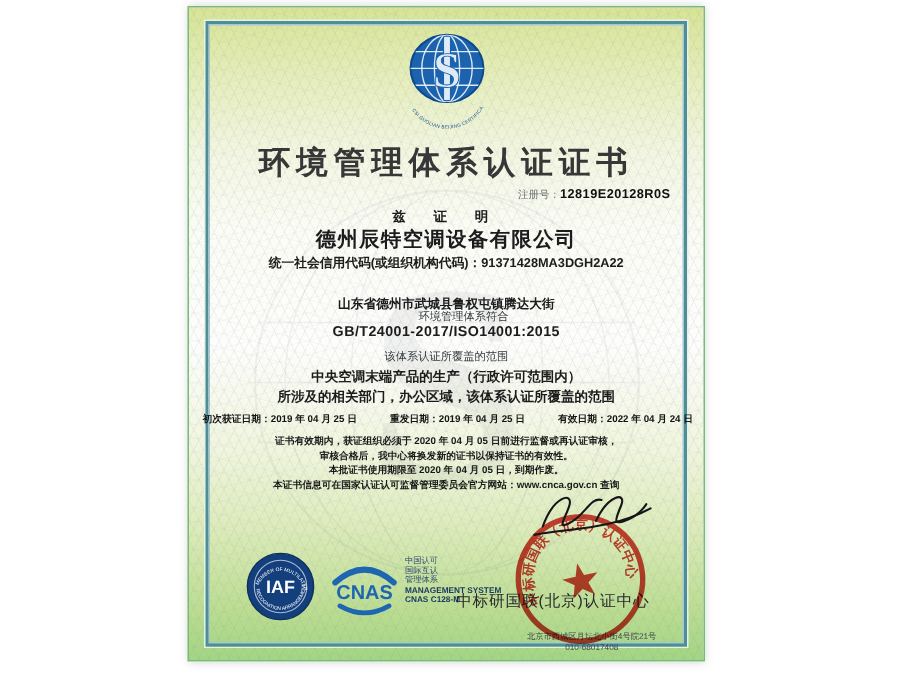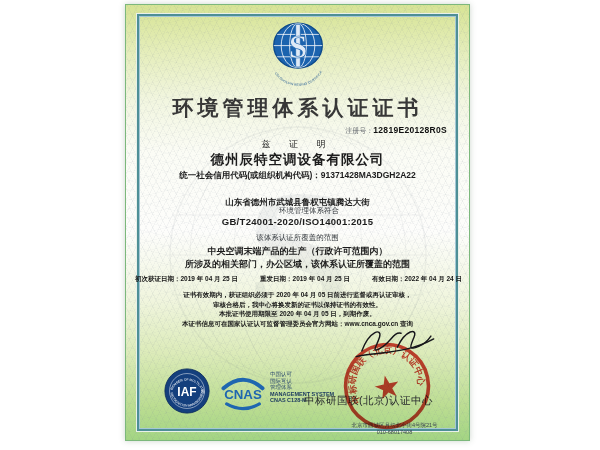--- a/index.html
+++ b/index.html
@@ -26,21 +26,21 @@
     box-shadow:inset 0 0 0 1px #a4c8d6, 0 0 0 1px #e8f0ea;
   }
   .watermark { position:absolute; left:50%; top:100px; transform:translateX(-50%); opacity:.07; pointer-events:none; }
 
   .c { position:absolute; left:0; right:0; text-align:center; color:#1c1c1c; }
   .logo { position:absolute; left:50%; transform:translateX(-50%); top:16px; }
   .title { top:89px; font-size:21px; font-weight:bold; letter-spacing:4px; color:#373737; }
   .reg { position:absolute; top:114px; right:22px; left:0; text-align:right; }
   .reg-label { font-size:7px; color:#6b6f74; }
   .reg-num { font-size:8.5px; font-weight:bold; color:#101010; letter-spacing:.3px; }
-  .certify { top:133px; font-size:9px; font-weight:normal; letter-spacing:8px; }
+  .certify { top:133px; font-size:9px; font-weight:bold; letter-spacing:8px; }
   .company { top:146px; font-size:13.5px; font-weight:bold; letter-spacing:1px; }
   .credit  { top:165px; font-size:8.5px; font-weight:bold; }
   .addr    { top:192px; font-size:8.5px; font-weight:bold; }
   .post    { top:188px; font-size:8.5px; font-weight:bold; }
   .conform { top:201px; font-size:7.5px; color:#33383d;margin-left:23px; }
   .standard{ top:211px; font-size:9.5px; font-weight:bold; letter-spacing:.3px; }
   .scopelbl{ top:228px; font-size:7.5px; color:#33383d; }
   .scope1  { top:240px; font-size:9px; font-weight:bold; }
   .scope2  { top:253px; font-size:9px; font-weight:bold; }
 
@@ -102,21 +102,21 @@
 
     <div class="reg">
       <span class="reg-label">注册号：</span><span class="reg-num">12819E20128R0S</span>
     </div>
 
     <div class="c certify">兹 证 明</div>
     <div class="c company">德州辰特空调设备有限公司</div>
     <div class="c credit">统一社会信用代码(或组织机构代码)：91371428MA3DGH2A22</div>
     <div class="c addr">山东省德州市武城县鲁权屯镇腾达大街</div>
     <div class="c conform">环境管理体系符合</div>
-    <div class="c standard">GB/T24001-2020/ISO14001:2015</div>
+    <div class="c standard">GB/T24001-2017/ISO14001:2015</div>
     <div class="c scopelbl">该体系认证所覆盖的范围</div>
     <div class="c scope1">中央空调末端产品的生产（行政许可范围内）</div>
     <div class="c scope2">所涉及的相关部门，办公区域，该体系认证所覆盖的范围</div>
 
     <div class="dates">
       <span><span>初次获证日期：</span><span>2019 年 04 月 25 日</span></span>
       <span><span>重发日期：</span><span>2019 年 04 月 25 日</span></span>
       <span><span>有效日期：</span><span>2022 年 04 月 24 日</span></span>
     </div>
 

